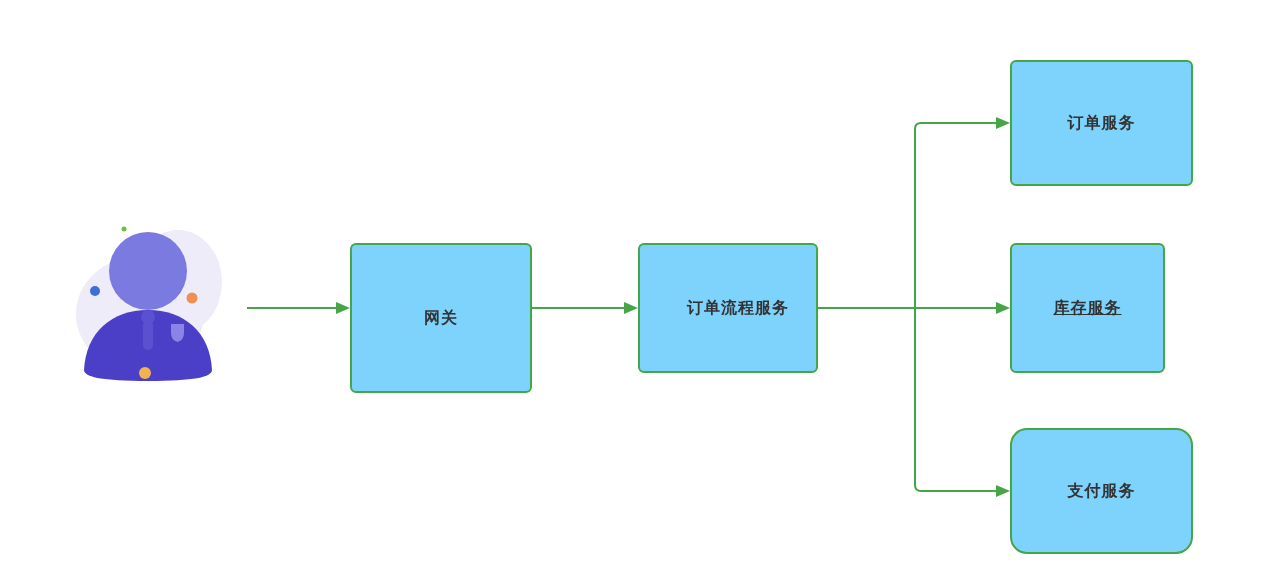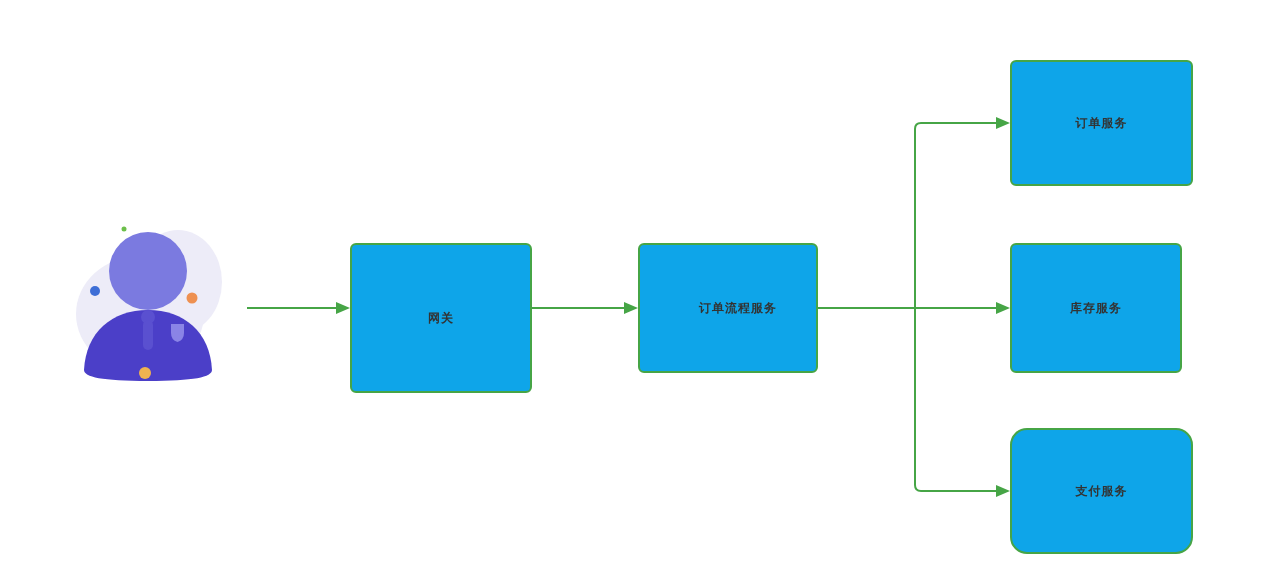--- a/index.html
+++ b/index.html
@@ -17,35 +17,35 @@
   }
   #wires {
     position: absolute;
     left: 0; top: 0;
     width: 1266px;
     height: 580px;
   }
   .node {
     position: absolute;
     box-sizing: border-box;
-    background: #0ea5e9;
+    background: #7dd3fc;
     border: 2px solid #46a546;
     border-radius: 6px;
     display: flex;
     align-items: center;
     justify-content: center;
-    font-size: 12px;
+    font-size: 16px;
     font-weight: 700;
     color: #333333;
     letter-spacing: 1px;
   }
   .node-gateway    { left: 350px;  top: 243px; width: 182px; height: 150px; }
   .node-order-flow { left: 638px;  top: 243px; width: 180px; height: 130px; padding-left: 20px; }
   .node-order      { left: 1010px; top: 60px;  width: 183px; height: 126px; }
-  .node-inventory  { left: 1010px; top: 243px; width: 172px; height: 130px; }
+  .node-inventory  { left: 1010px; top: 243px; width: 155px; height: 130px; text-decoration: underline; }
   .node-payment    { left: 1010px; top: 428px; width: 183px; height: 126px; border-radius: 17px; }
 </style>
 </head>
 <body>
 
 <div id="canvas">
 
   <svg id="wires" viewBox="0 0 1266 580" xmlns="http://www.w3.org/2000/svg">
     <defs>
       <marker id="arrowhead" markerUnits="userSpaceOnUse" viewBox="0 0 14 12" markerWidth="14" markerHeight="12" refX="0" refY="6" orient="auto">

